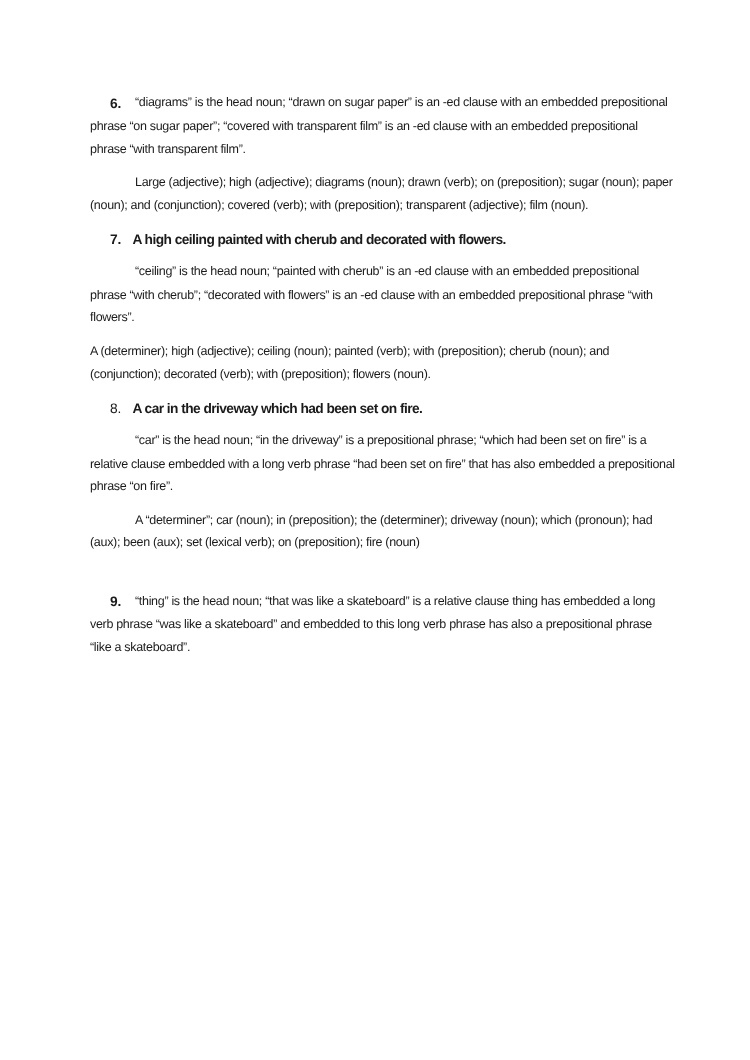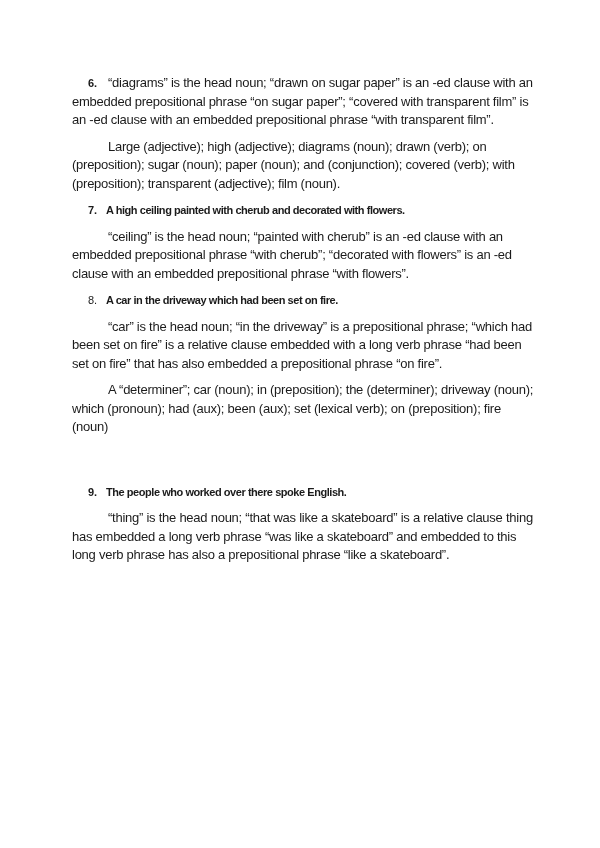--- a/index.html
+++ b/index.html
@@ -35,61 +35,61 @@
   .num {
     position: absolute;
     left: 16px;
     top: 0;
     letter-spacing: -0.2px;
   }
   .num-wide { left: 13px; }
   .num-regular { font-weight: 400; }
   .para {
     margin: 0 0 8px 0;
-    font-size: 13px;
+    font-size: 10px;
     line-height: 18.5px;
     letter-spacing: -0.25px;
   }
   .indent { text-indent: 36px; }
-  .mb-extra { margin-bottom: 46px; }
+  .mb-extra { margin-bottom: 28px; }
 </style>
 </head>
 <body>
 
 <div class="page">
 
   <div class="item">
     <div class="heading">
       <span class="num">6.</span>
     </div>
     <p class="para indent">“diagrams” is the head noun; “drawn on sugar paper” is an -ed clause with an embedded prepositional phrase “on sugar paper”; “covered with transparent film” is an -ed clause with an embedded prepositional phrase “with transparent film”.</p>
     <p class="para indent">Large (adjective); high (adjective); diagrams (noun); drawn (verb); on (preposition); sugar (noun); paper (noun); and (conjunction); covered (verb); with (preposition); transparent (adjective); film (noun).</p>
   </div>
 
   <div class="item">
     <div class="heading">
       <span class="num">7.</span>
       <span>A high ceiling painted with cherub and decorated with flowers.</span>
     </div>
     <p class="para indent">“ceiling” is the head noun; “painted with cherub” is an -ed clause with an embedded prepositional phrase “with cherub”; “decorated with flowers” is an -ed clause with an embedded prepositional phrase “with flowers”.</p>
+    <p class="para">A (determiner); high (adjective); ceiling (noun); painted (verb); with (preposition); cherub (noun); and (conjunction); decorated (verb); with (preposition); flowers (noun).</p>
   </div>
 
   <div class="item">
     <div class="heading">
       <span class="num num-regular">8.</span>
       <span>A car in the driveway which had been set on fire.</span>
     </div>
     <p class="para indent">“car” is the head noun; “in the driveway” is a prepositional phrase; “which had been set on fire” is a relative clause embedded with a long verb phrase “had been set on fire” that has also embedded a prepositional phrase “on fire”.</p>
     <p class="para indent mb-extra">A “determiner”; car (noun); in (preposition); the (determiner); driveway (noun); which (pronoun); had (aux); been (aux); set (lexical verb); on (preposition); fire (noun)</p>
   </div>
 
   <div class="item">
     <div class="heading">
       <span class="num">9.</span>
-      <span>The people who worked over there spoke English.</span>
     </div>
   </div>
 
   <div class="item">
     <p class="para indent">“thing” is the head noun; “that was like a skateboard” is a relative clause thing has embedded a long verb phrase “was like a skateboard” and embedded to this long verb phrase has also a prepositional phrase “like a skateboard”.</p>
   </div>
 
 </div>
 
 </body></html>

